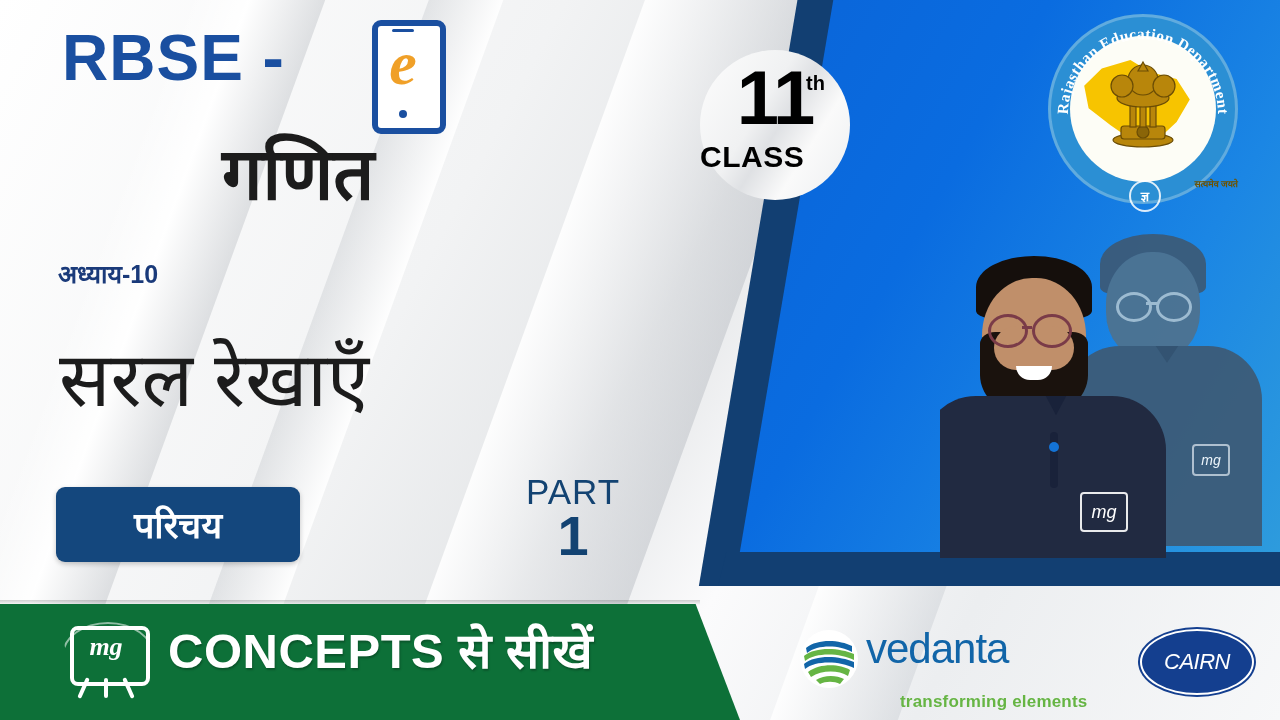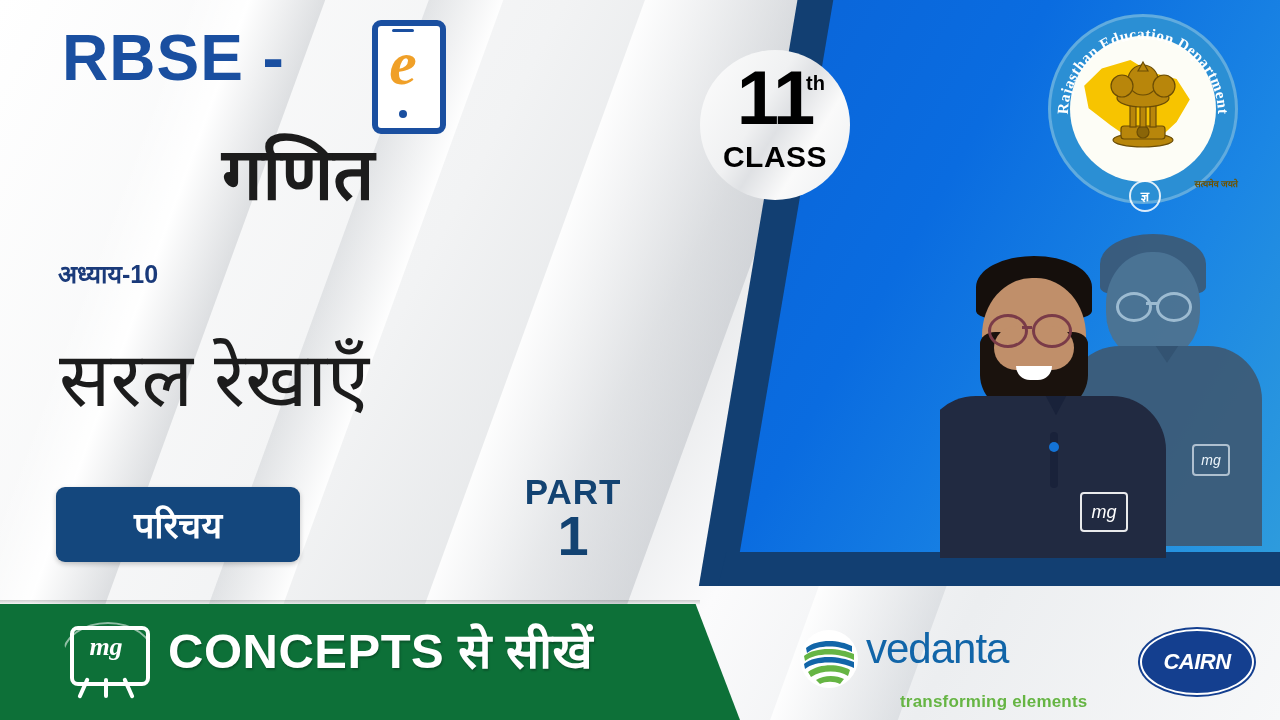--- a/index.html
+++ b/index.html
@@ -25,21 +25,21 @@
   .navy-foot{position:absolute;right:0;top:552px;width:640px;height:34px;background:#123f72;
               clip-path:polygon(13.5% 0%, 100% 0%, 100% 100%, 12.2% 100%);}
 
   
   .class-circle{position:absolute;left:700px;top:50px;width:150px;height:150px;border-radius:50%;
         background:linear-gradient(122deg,#fdfdfd 0%,#f0f1f2 40%,#dfe1e4 52%,#fafafa 70%,#eceef0 100%);
         box-shadow:0 0 0 0 rgba(0,0,0,0);}
   .class-num{position:absolute;left:700px;top:60px;width:150px;text-align:center;
         font-size:76px;font-weight:700;color:#000;letter-spacing:-2px;line-height:1;}
   .class-th{position:absolute;left:806px;top:72px;font-size:20px;font-weight:700;color:#000;}
-  .class-word{position:absolute;left:700px;top:140px;width:150px;text-align:center;
+  .class-word{position:absolute;left:700px;top:140px;width:150px;
         font-size:30px;font-weight:700;color:#000;letter-spacing:.5px;}
 
   
   .emblem{position:absolute;left:1048px;top:14px;width:190px;height:190px;border-radius:50%;
           background:#2b8fd4;box-shadow:inset 0 0 0 3px rgba(255,255,255,.25);}
   .emblem .inner{position:absolute;left:22px;top:22px;width:146px;height:146px;border-radius:50%;
           background:#fdfdf6;}
   .emblem .rajmap{position:absolute;left:34px;top:46px;width:110px;height:86px;background:#f7c400;
           clip-path:polygon(18% 10%,44% 0%,62% 14%,86% 22%,98% 46%,86% 72%,66% 96%,44% 92%,26% 76%,6% 56%,2% 30%);}
   .emblem svg{position:absolute;left:0;top:0;}
@@ -92,21 +92,21 @@
   .phone .e{position:absolute;left:0;top:6px;width:50px;text-align:center;font-family:"Liberation Serif",serif;
             font-style:italic;font-size:62px;font-weight:700;color:#f0a028;line-height:1;}
   .kaksha{position:absolute;left:434px;top:24px;font-size:62px;font-weight:700;color:#1a3f8f;line-height:1;}
   .ganit{position:absolute;left:222px;top:138px;font-size:72px;font-weight:700;color:#1c1c1c;line-height:1;}
   .chapter{position:absolute;left:58px;top:262px;font-size:25px;font-weight:700;color:#1a3a7a;line-height:1;}
   .topic{position:absolute;left:59px;top:336px;font-size:76px;font-weight:400;color:#1c1c1c;line-height:1.15;}
   .pill{position:absolute;left:56px;top:487px;min-width:184px;padding:13px 30px;background:#14477d;
         border-radius:9px;color:#fff;font-size:36px;font-weight:700;text-align:center;
         box-shadow:0 2px 5px rgba(0,0,0,.22);}
   .part-word{position:absolute;left:498px;top:474px;width:150px;text-align:center;
-        font-size:35px;font-weight:700;color:#134372;letter-spacing:1px;line-height:1;}
+        font-size:35px;font-weight:400;color:#134372;letter-spacing:1px;line-height:1;}
   .part-num{position:absolute;left:498px;top:508px;width:150px;text-align:center;
         font-size:56px;font-weight:700;color:#134372;line-height:1;}
 
   
   .greenbar{position:absolute;left:0;top:604px;width:740px;height:116px;background:#0d7038;
             clip-path:polygon(0% 0%, 94% 0%, 100% 100%, 0% 100%);}
   .gb-top-shadow{position:absolute;left:0;top:600px;width:700px;height:5px;
             background:linear-gradient(180deg,rgba(0,0,0,.18),rgba(0,0,0,0));}
   .mg-easel{position:absolute;left:60px;top:622px;width:92px;height:78px;}
   .mg-easel .board{position:absolute;left:10px;top:4px;width:72px;height:52px;border:4px solid #fff;border-radius:8px;}
@@ -124,21 +124,21 @@
   
   .vedanta{position:absolute;left:800px;top:624px;width:330px;height:72px;}
   .vedanta .globe{position:absolute;left:0;top:6px;width:58px;height:58px;border-radius:50%;overflow:hidden;background:#fff;}
   .vedanta .globe svg{display:block;}
   .vedanta .name{position:absolute;left:66px;top:4px;font-size:42px;font-weight:400;color:#1165a8;
             letter-spacing:-1px;line-height:1;}
   .vedanta .tag{position:absolute;left:100px;top:48px;font-size:17px;font-weight:700;color:#66b544;letter-spacing:.2px;margin-top:20px;}
   .cairn{position:absolute;left:1140px;top:629px;width:110px;height:62px;border-radius:50%;
           background:#143f8f;border:2px solid #fff;box-shadow:0 0 0 2px #143f8f;
           display:flex;align-items:center;justify-content:center;}
-  .cairn span{color:#fff;font-size:22px;font-weight:700;letter-spacing:-.5px;font-style:italic;}
+  .cairn span{color:#fff;font-size:22px;font-weight:400;letter-spacing:-.5px;font-style:italic;}
 </style>
 </head>
 <body>
 
 <div class="stage">
 
   <div class="sheen a"></div>
   <div class="sheen b"></div>
   <div class="sheen c"></div>
   <div class="sheen d"></div>

